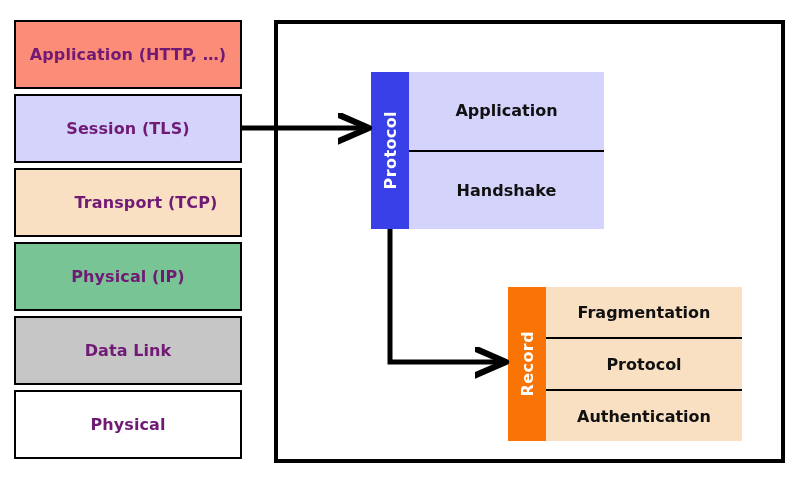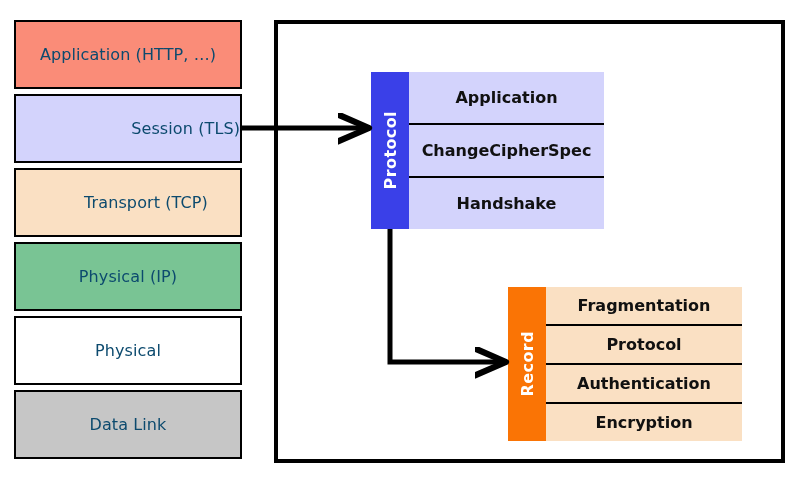--- a/index.html
+++ b/index.html
@@ -35,22 +35,22 @@
     height: 69px;
     border: 2px solid #000000;
     display: flex;
     align-items: center;
     justify-content: center;
     margin-bottom: 5px;
   }
   .osi-layer:last-child { margin-bottom: 0; }
   .osi-label {
     font-size: 16px;
-    font-weight: normal;
-    color: #0c4a6e;
+    font-weight: bold;
+    color: #701a75;
     letter-spacing: 0.1px;
     white-space: nowrap;
   }
 
   
   #tls-container {
     position: absolute;
     left: 274px;
     top: 20px;
     width: 511px;
@@ -141,77 +141,71 @@
 <body>
 
 <div id="canvas">
 
   <div id="osi-stack">
 
     <div class="osi-layer" style="background:#fa8c78;">
       <span class="osi-label">Application (HTTP, …)</span>
     </div>
 
-    <div class="osi-layer" style="background:#d3d3fc;justify-content:flex-end;">
+    <div class="osi-layer" style="background:#d3d3fc;">
       <span class="osi-label">Session (TLS)</span>
     </div>
 
     <div class="osi-layer" style="background:#fae0c3;padding-left:36px;">
       <span class="osi-label">Transport (TCP)</span>
     </div>
 
     <div class="osi-layer" style="background:#79c494;">
       <span class="osi-label">Physical (IP)</span>
     </div>
 
+    <div class="osi-layer" style="background:#c6c6c6;">
+      <span class="osi-label">Data Link</span>
+    </div>
+
     <div class="osi-layer" style="background:#ffffff;">
       <span class="osi-label">Physical</span>
-    </div>
-
-    <div class="osi-layer" style="background:#c6c6c6;">
-      <span class="osi-label">Data Link</span>
     </div>
 
   </div>
 
   <div id="tls-container"></div>
 
   <div id="protocol-block" class="block">
     <div class="block-band">
       <span class="band-text">Protocol</span>
     </div>
     <div class="block-rows">
       <div class="block-row">
         <span class="row-text">Application</span>
       </div>
       <div class="block-row">
-        <span class="row-text">ChangeCipherSpec</span>
-      </div>
-      <div class="block-row">
         <span class="row-text">Handshake</span>
       </div>
     </div>
   </div>
 
   <div id="record-block" class="block">
     <div class="block-band">
       <span class="band-text">Record</span>
     </div>
     <div class="block-rows">
       <div class="block-row">
         <span class="row-text">Fragmentation</span>
       </div>
       <div class="block-row">
         <span class="row-text">Protocol</span>
       </div>
       <div class="block-row">
         <span class="row-text">Authentication</span>
-      </div>
-      <div class="block-row">
-        <span class="row-text">Encryption</span>
       </div>
     </div>
   </div>
 
   <svg id="arrows" viewBox="0 0 800 480">
     <defs>
       <marker id="arrowhead" markerWidth="7" markerHeight="7" refX="5.6" refY="3" orient="auto" markerUnits="strokeWidth">
         <path d="M0,0.3 L6.2,3 L0,5.7" fill="none" stroke="#000000" stroke-width="1.25" stroke-linecap="round" stroke-linejoin="round"></path>
       </marker>
     </defs>

